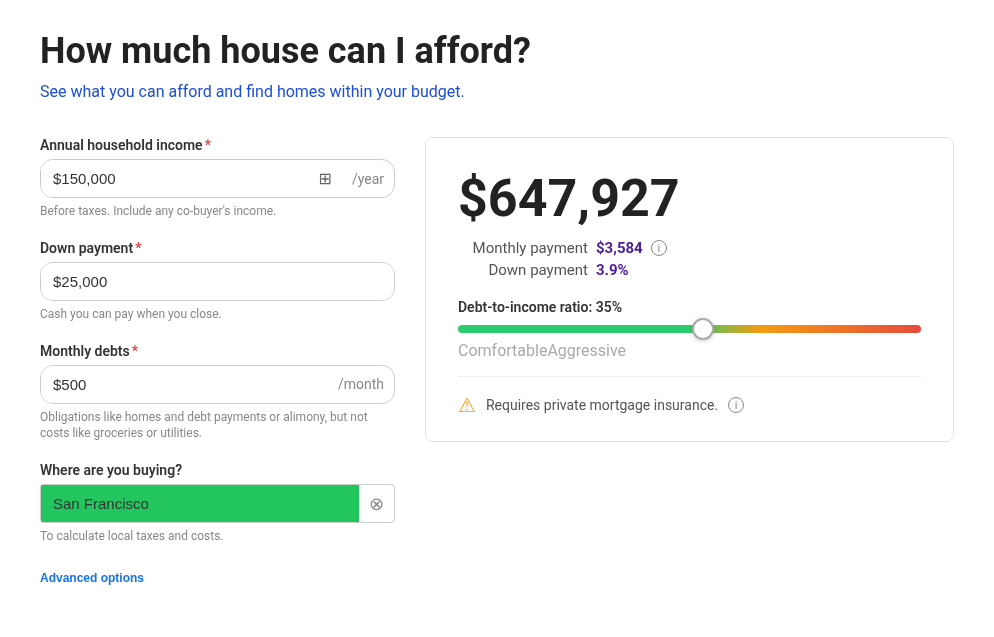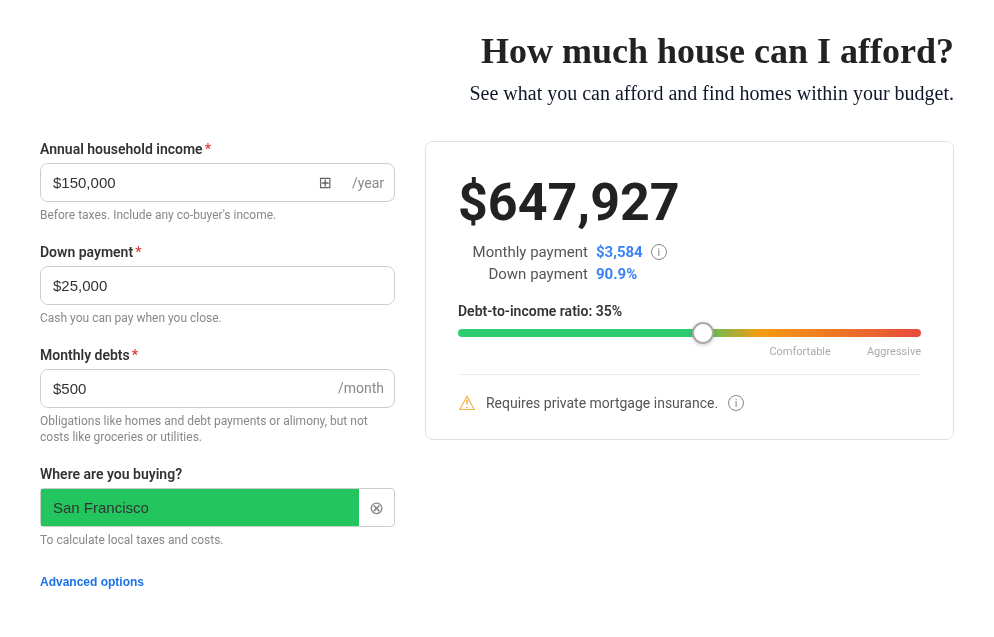--- a/index.html
+++ b/index.html
@@ -8,33 +8,32 @@
       background: #fff;
       color: #333;
       min-height: 637px;
       width: 994px;
     }
     .page-container {
       max-width: 994px;
       padding: 30px 40px 40px;
     }
     .header {
-      text-align: right;
+      text-align: left;
       margin-bottom: 36px;
-      font-family: Liberation Serif, serif;
     }
     .header h1 {
       font-size: 36px;
       font-weight: 700;
       color: #222;
       margin-bottom: 10px;
     }
     .header p {
-      font-size: 20px;
-      color: #0f172a;
+      font-size: 16px;
+      color: #1d4ed8;
     }
     .main-content {
       display: flex;
       gap: 30px;
       align-items: flex-start;
     }
     .left-panel {
       width: 355px;
       flex-shrink: 0;
     }
@@ -55,21 +54,21 @@
     }
     .field-label .required {
       color: #e53e3e;
       margin-left: 2px;
     }
     .input-wrapper {
       position: relative;
       display: flex;
       align-items: center;
       border: 1px solid #ccc;
-      border-radius: 8px;
+      border-radius: 13px;
       overflow: hidden;
     }
     .input-wrapper input {
       flex: 1;
       border: none;
       outline: none;
       font-size: 15px;
       padding: 10px 12px;
       color: #333;
       background: #fff;
@@ -146,21 +145,21 @@
       font-size: 15px;
       color: #555;
       margin-bottom: 4px;
     }
     .detail-row .detail-label {
       min-width: 130px;
       text-align: right;
     }
     .detail-row .detail-value {
       font-weight: 700;
-      color: #3b82f6;
+      color: #4c1d95;
     }
     .info-icon {
       width: 16px;
       height: 16px;
       border-radius: 50%;
       border: 1px solid #888;
       display: inline-flex;
       align-items: center;
       justify-content: center;
       font-size: 11px;
@@ -192,24 +191,23 @@
       border-radius: 50%;
       background: #fff;
       border: 2px solid #aaa;
       top: 50%;
       transform: translate(-50%, -50%);
       left: 53%;
       box-shadow: 0 1px 4px rgba(0,0,0,0.2);
     }
     .slider-labels {
       display: flex;
-      justify-content: flex-end;
-      font-size: 11px;
+      justify-content: flex-start;
+      font-size: 16px;
       color: #aaa;
-      gap: 36px;
     }
     .comfortable-label { color: #aaa; }
     .aggressive-label { color: #aaa; }
 
     .warning-row {
       display: flex;
       align-items: center;
       gap: 10px;
       margin-top: 16px;
       padding-top: 16px;
@@ -325,21 +323,21 @@
       <div class="result-top">
         <div class="affordability-amount">$647,927</div>
 
         <div class="detail-row">
           <span class="detail-label">Monthly payment</span>
           <span class="detail-value">$3,584</span>
           <span class="info-icon">i</span>
         </div>
         <div class="detail-row">
           <span class="detail-label">Down payment</span>
-          <span class="detail-value">90.9%</span>
+          <span class="detail-value">3.9%</span>
         </div>
 
         <div class="dti-section">
           <div class="dti-label">Debt-to-income ratio: 35%</div>
           <div class="slider-track">
             <div class="slider-thumb" style="left: 53%;"></div>
           </div>
           <div class="slider-labels">
             <span class="comfortable-label">Comfortable</span>
             <span class="aggressive-label">Aggressive</span>

